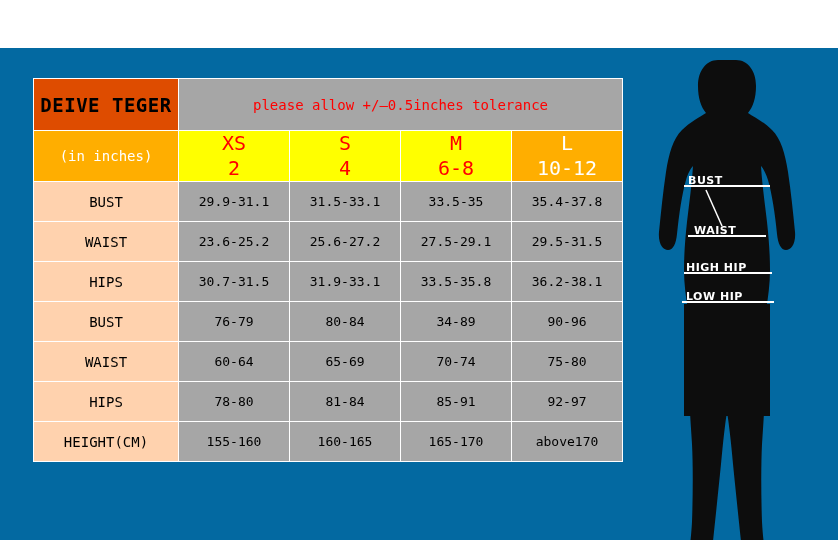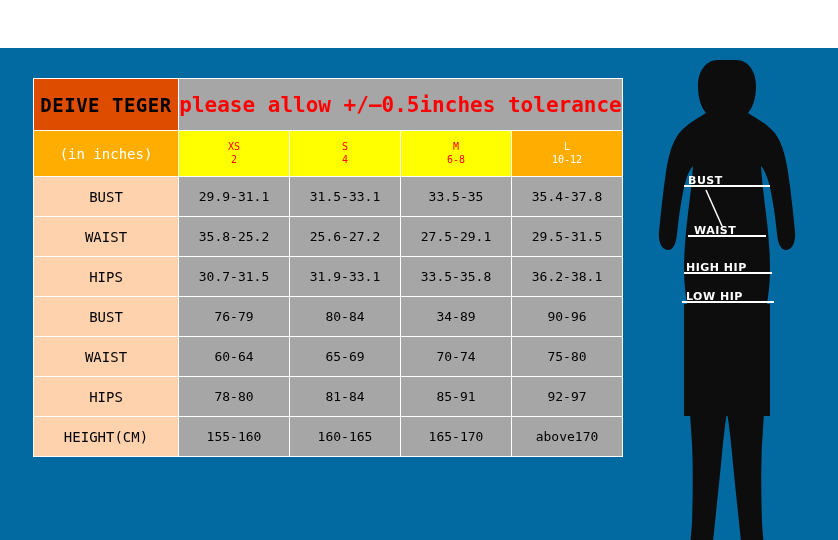--- a/index.html
+++ b/index.html
@@ -47,38 +47,38 @@
     color: #000000;
     font-weight: bold;
     font-size: 19px;
     letter-spacing: 0.5px;
     font-family: "DejaVu Sans", "Liberation Sans", sans-serif;
   }
   .tolerance-cell {
     background: #a6a6a6;
     height: 52px;
     color: #ff0000;
-    font-weight: bold;
-    font-size: 21px;
+    font-weight: normal;
+    font-size: 14px;
     font-family: "DejaVu Serif", "Liberation Serif", serif;
   }
 
   
   .unit-label {
     background: #ffae00;
     color: #ffffff;
     font-size: 14px;
     height: 46px;
   }
   .size-head {
     background: #ffff00;
     color: #ff0000;
     height: 46px;
     line-height: 1.25;
-    font-size: 10px;
+    font-size: 20px;
   }
   .size-head.l-col { background: #ffae00; color: #ffffff; }
   .size-head .sz { display: block; }
   .size-head .num { display: block; }
 
   
   .row-label {
     background: #ffd2ae;
     color: #000000;
     font-size: 14px;
@@ -151,21 +151,21 @@
 
       <tr>
         <td class="row-label">BUST</td>
         <td class="val">29.9-31.1</td>
         <td class="val">31.5-33.1</td>
         <td class="val">33.5-35</td>
         <td class="val">35.4-37.8</td>
       </tr>
       <tr>
         <td class="row-label">WAIST</td>
-        <td class="val">35.8-25.2</td>
+        <td class="val">23.6-25.2</td>
         <td class="val">25.6-27.2</td>
         <td class="val">27.5-29.1</td>
         <td class="val">29.5-31.5</td>
       </tr>
       <tr>
         <td class="row-label">HIPS</td>
         <td class="val">30.7-31.5</td>
         <td class="val">31.9-33.1</td>
         <td class="val">33.5-35.8</td>
         <td class="val">36.2-38.1</td>

